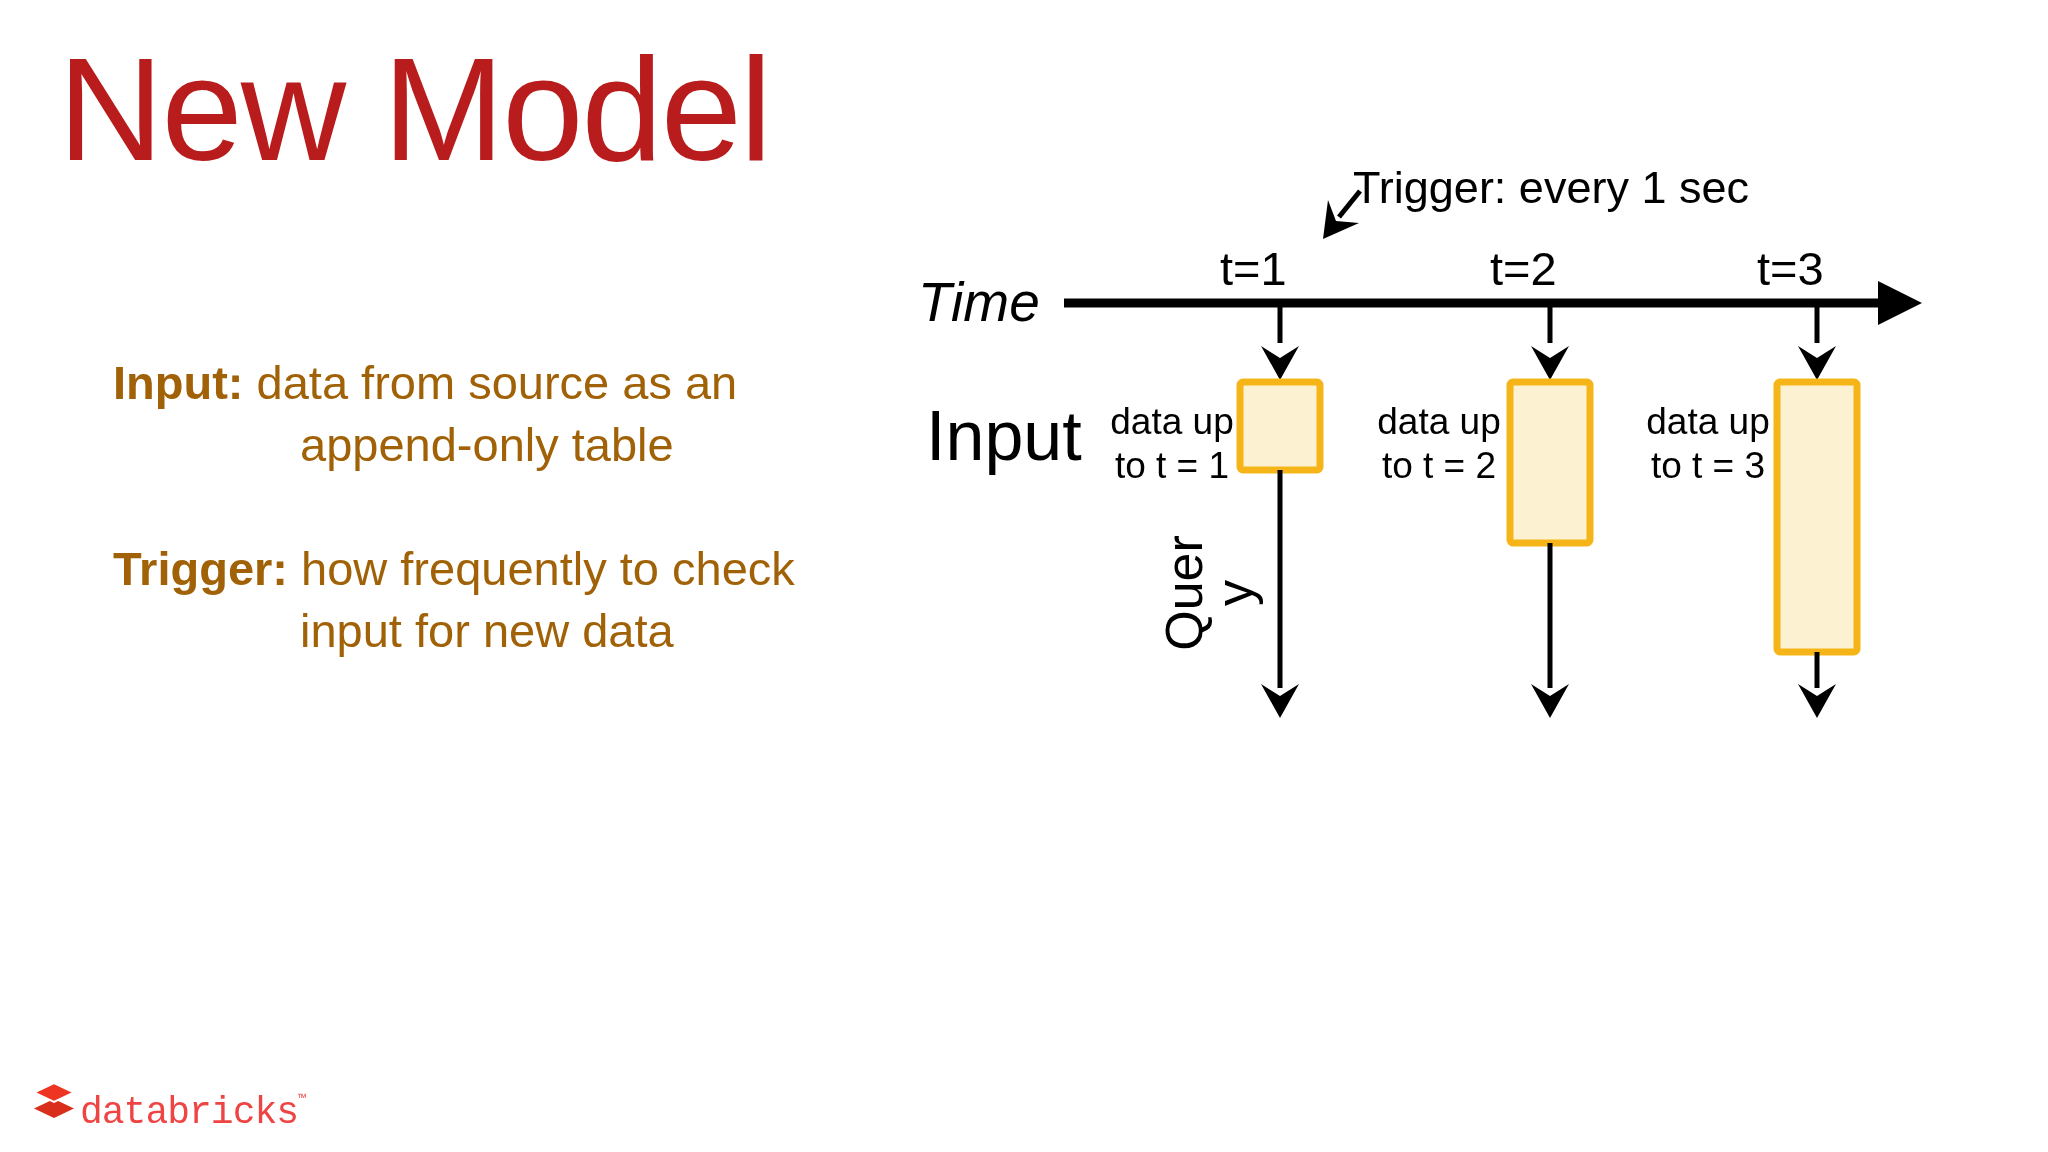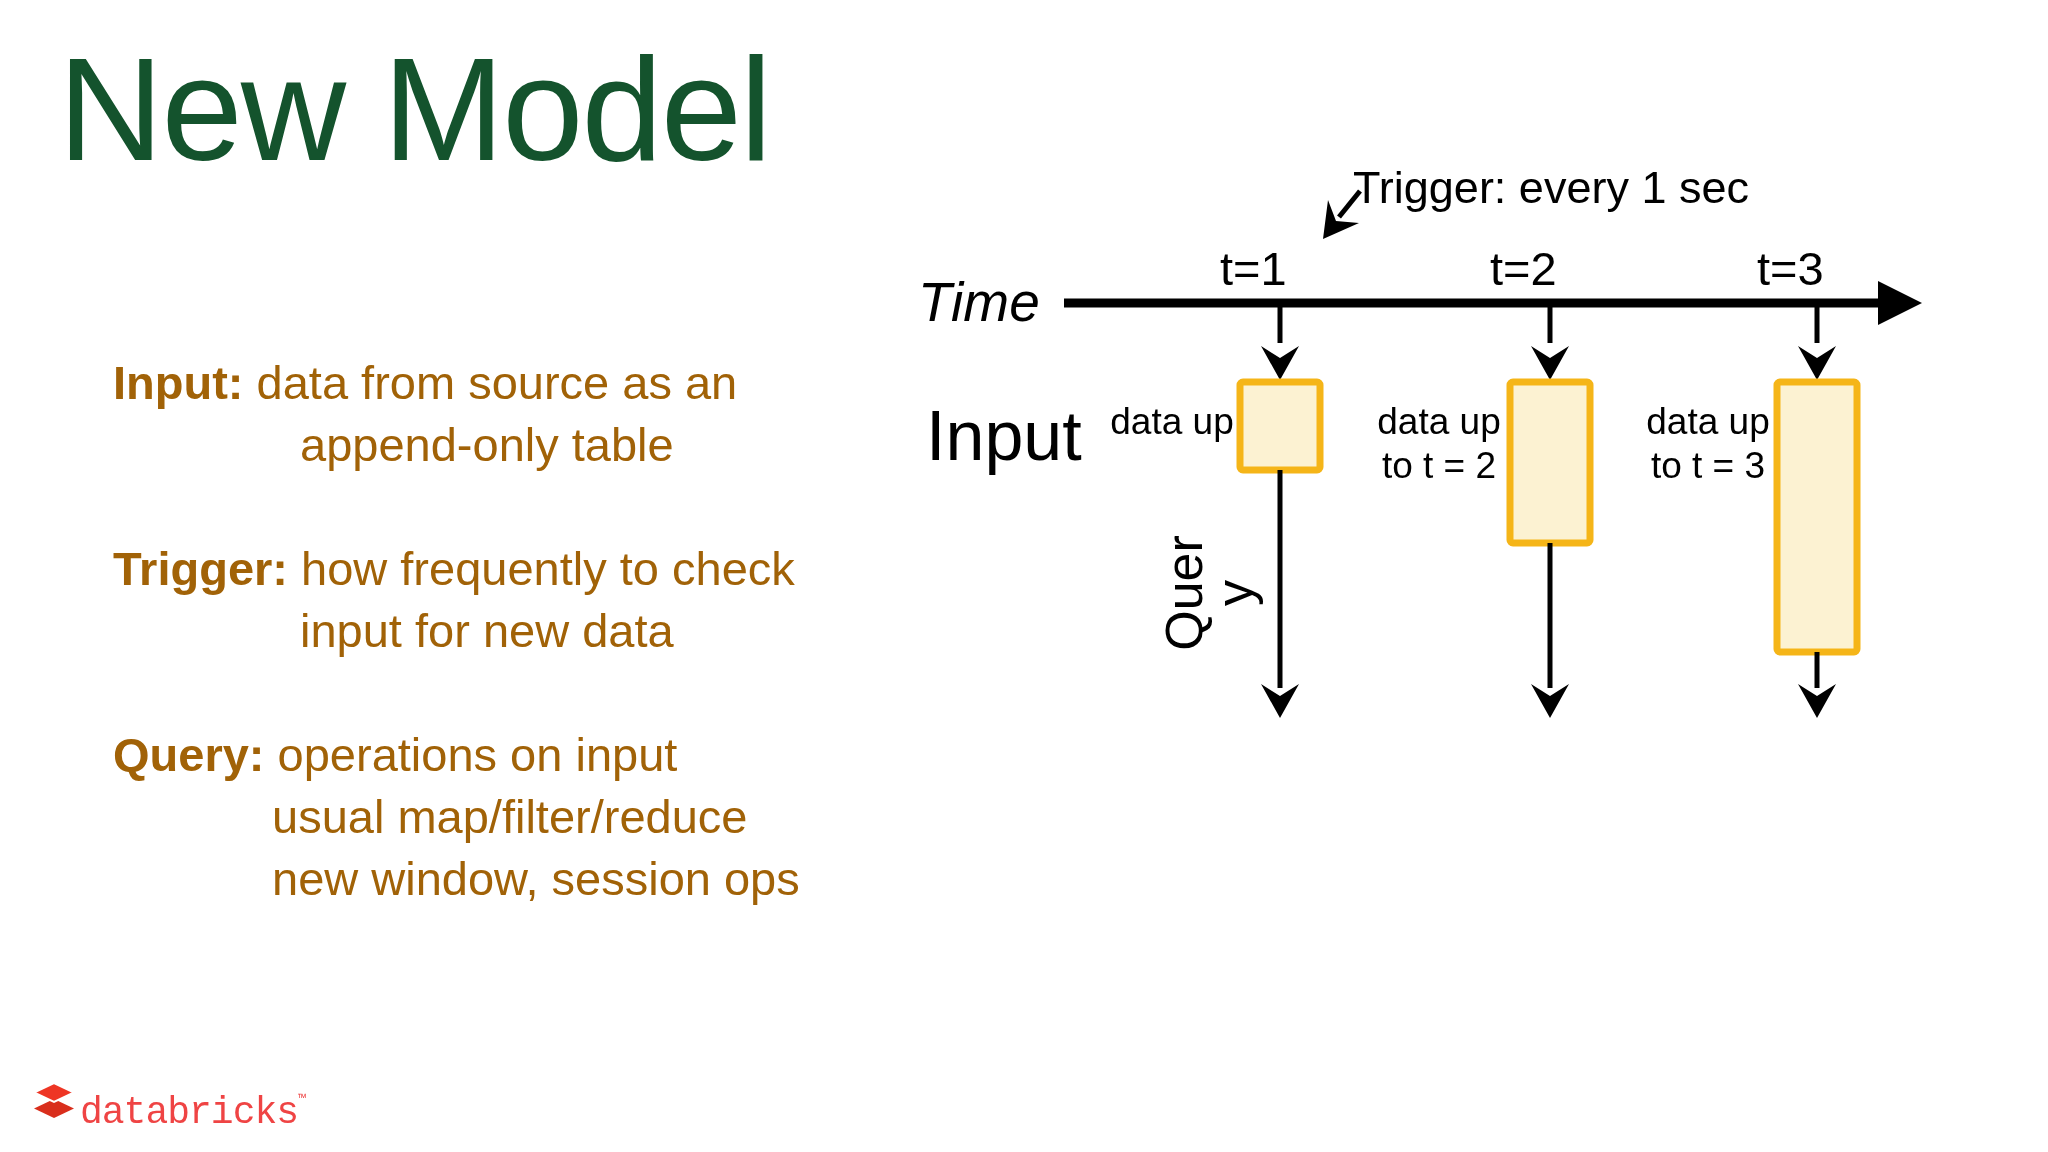--- a/index.html
+++ b/index.html
@@ -10,21 +10,21 @@
     overflow:hidden;
     font-family:"Liberation Sans", sans-serif;
     color:#000000;
   }
   .abs{position:absolute;}
   
   .title{
     left:58px;top:30px;
     font-size:146px;
     line-height:160px;
-    color:#14532d;
+    color:#b91c1c;
     letter-spacing:-2px;
     white-space:nowrap;
   }
   
   .notes{
     left:113px;top:352px;
     width:820px;
     font-size:47px;
     line-height:62px;
     color:#a16207;
@@ -70,25 +70,20 @@
 
   <div class="abs notes">
     <p class="note">
       <span><b>Input:</b> <span>data from source as an</span></span>
       <span class="cont indent-a">append-only table</span>
     </p>
     <p class="note">
       <span><b>Trigger:</b> <span>how frequently to check</span></span>
       <span class="cont indent-a">input for new data</span>
     </p>
-    <p class="note">
-      <span><b>Query:</b> <span>operations on input</span></span>
-      <span class="cont indent-b">usual map/filter/reduce</span>
-      <span class="cont indent-b">new window, session ops</span>
-    </p>
   </div>
 
   <svg class="abs overlay" width="2048" height="1152" viewBox="0 0 2048 1152">
 
     <line x1="1064" y1="303" x2="1886" y2="303" stroke="#000" stroke-width="9"></line>
     <polygon points="1878,281 1922,303 1878,325" fill="#000"></polygon>
 
     <line x1="1280" y1="307" x2="1280" y2="343" stroke="#000" stroke-width="5"></line>
     <polygon points="1280,380 1261,346 1280,358 1299,346" fill="#000"></polygon>
     <line x1="1550" y1="307" x2="1550" y2="343" stroke="#000" stroke-width="5"></line>
@@ -114,20 +109,21 @@
   <div class="abs trigger-note">Trigger: every 1 sec</div>
   <div class="abs time-label">Time</div>
   <div class="abs input-label">Input</div>
 
   <div class="abs t-label t1">t=1</div>
   <div class="abs t-label t2">t=2</div>
   <div class="abs t-label t3">t=3</div>
 
   <div class="abs caption c1">
     <div>data up</div>
+    <div>to t = 1</div>
   </div>
   <div class="abs caption c2">
     <div>data up</div>
     <div>to t = 2</div>
   </div>
   <div class="abs caption c3">
     <div>data up</div>
     <div>to t = 3</div>
   </div>
 

